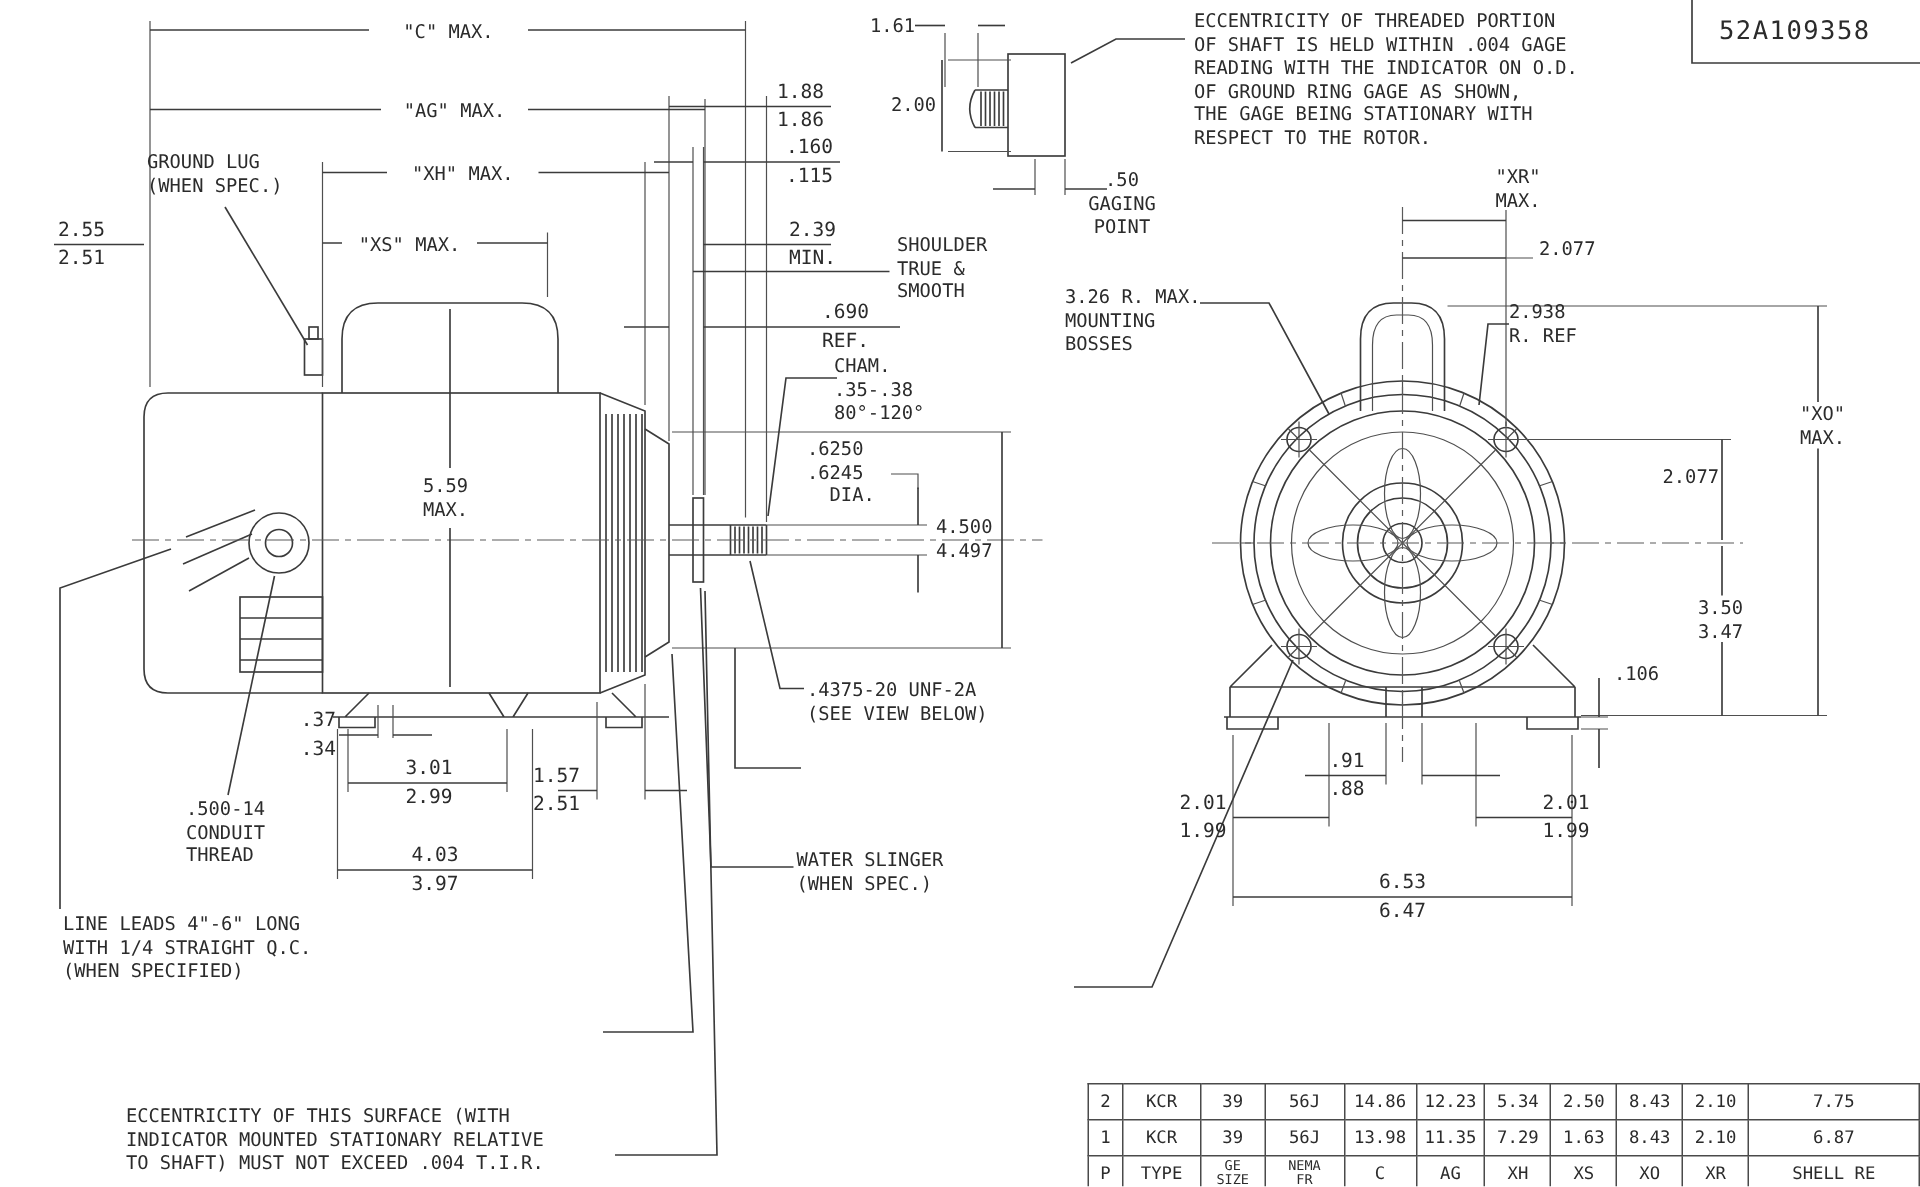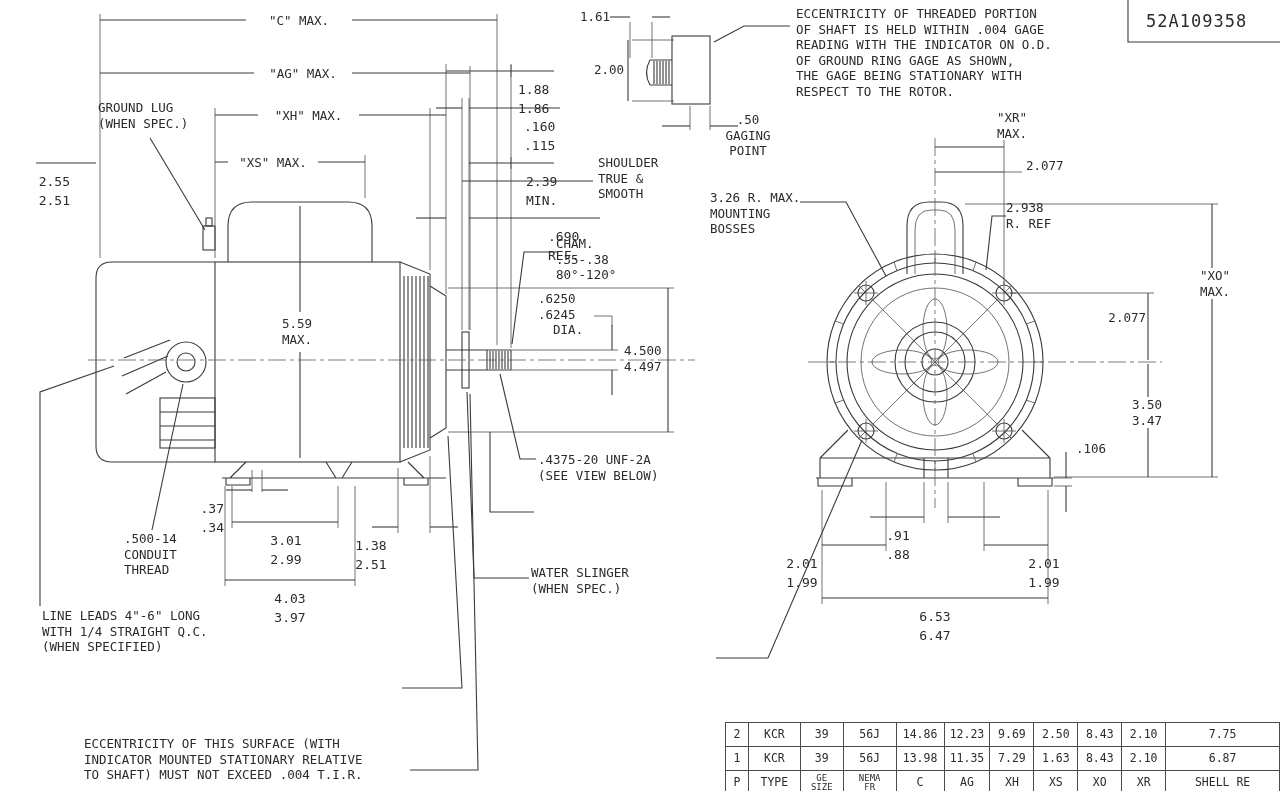--- a/index.html
+++ b/index.html
@@ -4,21 +4,21 @@
 <style>
   html,body{margin:0;padding:0;background:#fff;}
   .page{position:relative;width:1280px;height:791px;background:#ffffff;overflow:hidden;
         font-family:"DejaVu Sans Mono",monospace;color:#2b2b2b;}
   .cad{position:absolute;left:0;top:0;}
   .cad line,.cad path,.cad rect,.cad circle,.cad ellipse{fill:none;}
   .ln{stroke:#3b3b3b;stroke-width:1.1;}
   .tn{stroke:#4f4f4f;stroke-width:0.8;}
   .cl{stroke:#5a5a5a;stroke-width:0.8;stroke-dasharray:18 4 4 4;}
   .lbl{position:absolute;font:12.5px/15.5px "DejaVu Sans Mono",monospace;white-space:pre;}
-  .dim{position:absolute;font:13px/19px "DejaVu Sans Mono",monospace;white-space:pre;margin-top:28px;}
+  .dim{position:absolute;font:13px/19px "DejaVu Sans Mono",monospace;white-space:pre;}
   .ctr{text-align:center;}
   .rt{text-align:right;}
   .bg{background:#fff;padding:0 3px;}
   .docnum{position:absolute;left:1146px;top:10px;font:17px/22px "DejaVu Sans Mono",monospace;letter-spacing:1px;}
   table.spec{position:absolute;left:725px;top:722px;border-collapse:collapse;table-layout:fixed;}
   table.spec td{border:1px solid #4a4a4a;height:23px;padding:0;text-align:center;vertical-align:middle;
         font:11.5px/13px "DejaVu Sans Mono",monospace;color:#2b2b2b;white-space:pre;overflow:hidden;}
   table.spec td.two{font:9px/9px "DejaVu Sans Mono",monospace;}
 </style>
 </head>
@@ -194,21 +194,21 @@
 <div class="lbl" style="left:624px;top:343px">4.500
 4.497</div>
 <div class="lbl" style="left:538px;top:452px">.4375-20 UNF-2A
 (SEE VIEW BELOW)</div>
 <div class="lbl" style="left:531px;top:565px">WATER SLINGER
 (WHEN SPEC.)</div>
 <div class="dim rt" style="left:192px;top:471px;width:32px">.37
 .34</div>
 <div class="dim ctr" style="left:258px;top:503px;width:56px">3.01
 2.99</div>
-<div class="dim ctr" style="left:348px;top:508px;width:46px">1.38
+<div class="dim ctr" style="left:348px;top:508px;width:46px">1.57
 2.51</div>
 <div class="lbl" style="left:124px;top:531px">.500-14
 CONDUIT
 THREAD</div>
 <div class="dim ctr" style="left:262px;top:561px;width:56px">4.03
 3.97</div>
 <div class="lbl" style="left:42px;top:608px">LINE LEADS 4"-6" LONG
 WITH 1/4 STRAIGHT Q.C.
 (WHEN SPECIFIED)</div>
 <div class="lbl" style="left:84px;top:736px">ECCENTRICITY OF THIS SURFACE (WITH
@@ -264,21 +264,21 @@
         <col style="width:114px">
   </colgroup>
   <tbody>
     <tr>
       <td>2</td>
       <td>KCR</td>
       <td>39</td>
       <td>56J</td>
       <td>14.86</td>
       <td>12.23</td>
-      <td>9.69</td>
+      <td>5.34</td>
       <td>2.50</td>
       <td>8.43</td>
       <td>2.10</td>
       <td>7.75</td>
     </tr>
     <tr>
       <td>1</td>
       <td>KCR</td>
       <td>39</td>
       <td>56J</td>

